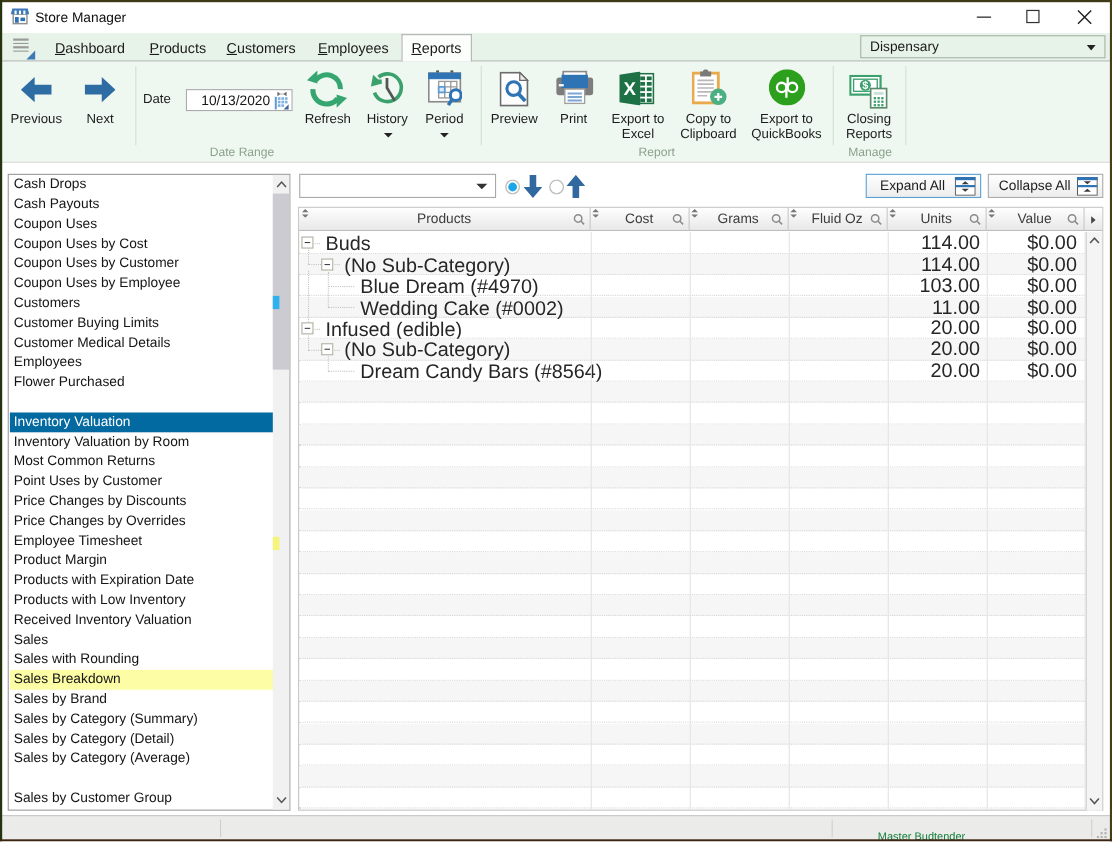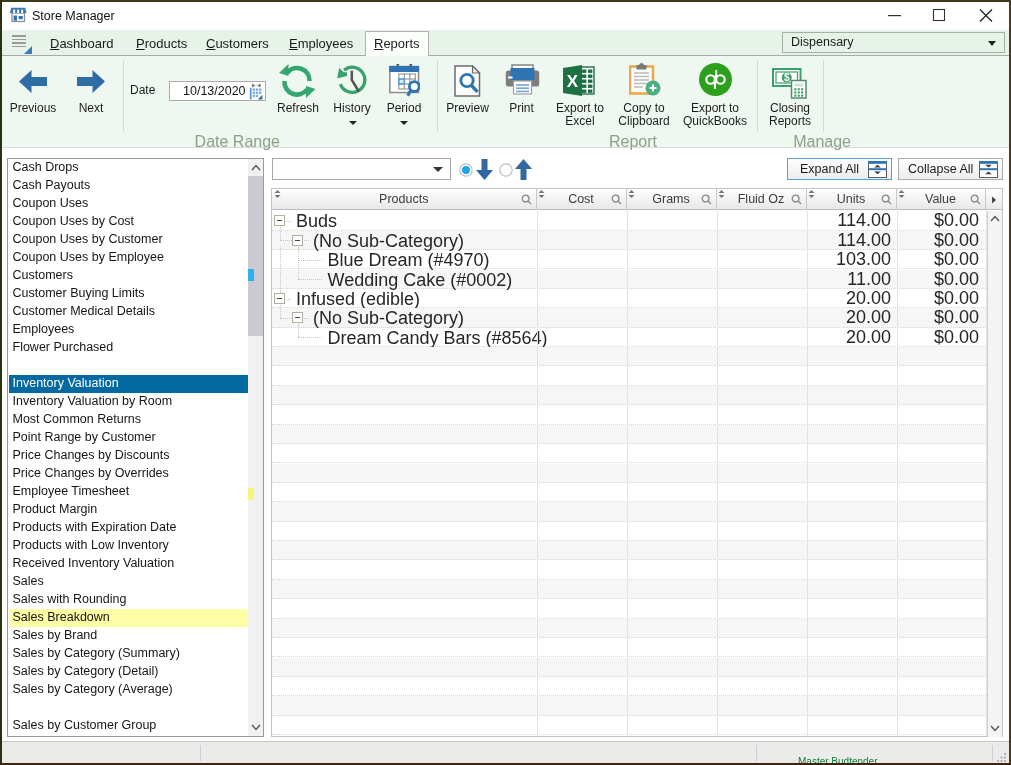--- a/index.html
+++ b/index.html
@@ -19,21 +19,21 @@
                 background:#e7f3e8; border:1px solid #a3b3a3; font-size:12.5px;
                 color:#1a1a1a; line-height:19px; padding-left:8px; }
   #dispensary .arr { position:absolute; right:8px; top:8px; width:0; height:0;
                 border-left:4.5px solid transparent; border-right:4.5px solid transparent;
                 border-top:5px solid #222; }
   
   #ribbon { position:absolute; left:2px; top:56px; width:1006.5px; height:91.5px;
             background:#eff8f0; border-bottom:1px solid #d9d9d9; }
   .rlabel { position:absolute; font-size:12px; color:#1c1c1c; text-align:center;
             line-height:12.5px; z-index:2; }
-  .rgroup { position:absolute; top:133px; font-size:16px; color:#8ba18b; text-align:right; }
+  .rgroup { position:absolute; top:133px; font-size:11px; color:#8ba18b; text-align:center; }
   .rsep  { position:absolute; top:60px; height:72px; width:1px; background:#d3ded3; }
   .ddown { position:absolute; width:0; height:0; border-left:4px solid transparent;
            border-right:4px solid transparent; border-top:4.5px solid #222; }
   
   #sidebar { position:absolute; left:7px; top:158px; width:257px; height:579px;
              background:#fff; border:1px solid #9a9a9a; }
   .srow { position:absolute; left:1px; width:240px; height:18px; font-size:12.5px;
           color:#151515; line-height:17.5px; padding-left:3.5px; white-space:nowrap; }
   
   #gridwrap { position:absolute; left:271px; top:188px; width:732px; height:549px;
@@ -276,21 +276,21 @@
     <div class="srow" style="top:72px">Coupon Uses by Customer</div>
     <div class="srow" style="top:90px">Coupon Uses by Employee</div>
     <div class="srow" style="top:108px">Customers</div>
     <div class="srow" style="top:126px">Customer Buying Limits</div>
     <div class="srow" style="top:144px">Customer Medical Details</div>
     <div class="srow" style="top:162px">Employees</div>
     <div class="srow" style="top:180px">Flower Purchased</div>
     <div class="srow" style="top:216px; background:#0369a1; color:#fff">Inventory Valuation</div>
     <div class="srow" style="top:234px">Inventory Valuation by Room</div>
     <div class="srow" style="top:252px">Most Common Returns</div>
-    <div class="srow" style="top:270px">Point Range by Customer</div>
+    <div class="srow" style="top:270px">Point Uses by Customer</div>
     <div class="srow" style="top:288px">Price Changes by Discounts</div>
     <div class="srow" style="top:306px">Price Changes by Overrides</div>
     <div class="srow" style="top:324px">Employee Timesheet</div>
     <div class="srow" style="top:342px">Product Margin</div>
     <div class="srow" style="top:360px">Products with Expiration Date</div>
     <div class="srow" style="top:378px">Products with Low Inventory</div>
     <div class="srow" style="top:396px">Received Inventory Valuation</div>
     <div class="srow" style="top:414px">Sales</div>
     <div class="srow" style="top:432px">Sales with Rounding</div>
     <div class="srow" style="top:450px; background:#fdfda5">Sales Breakdown</div>

